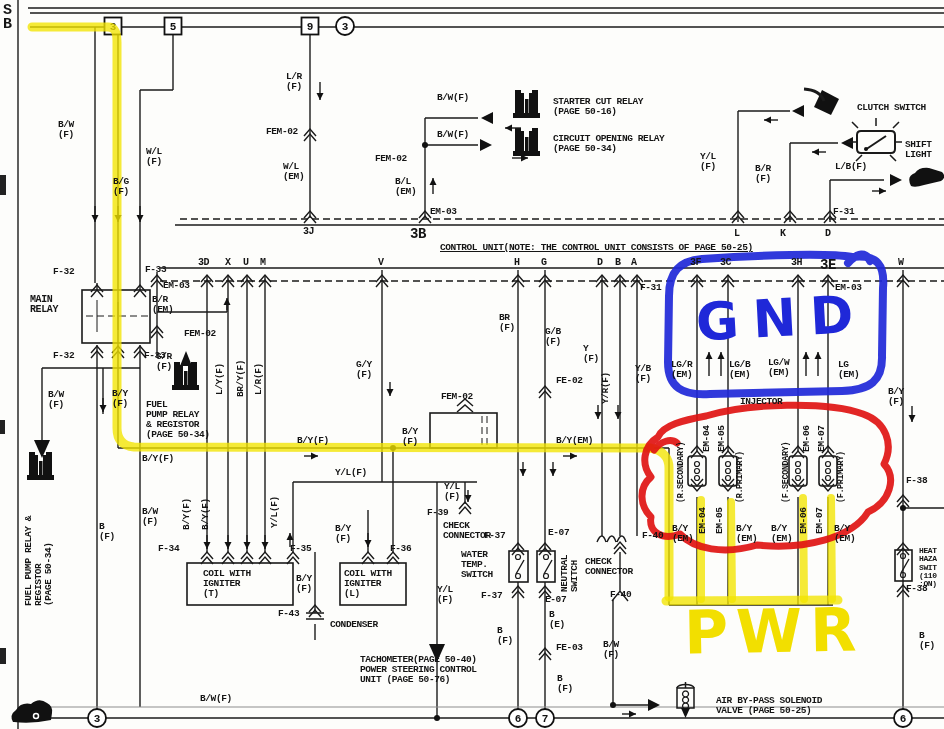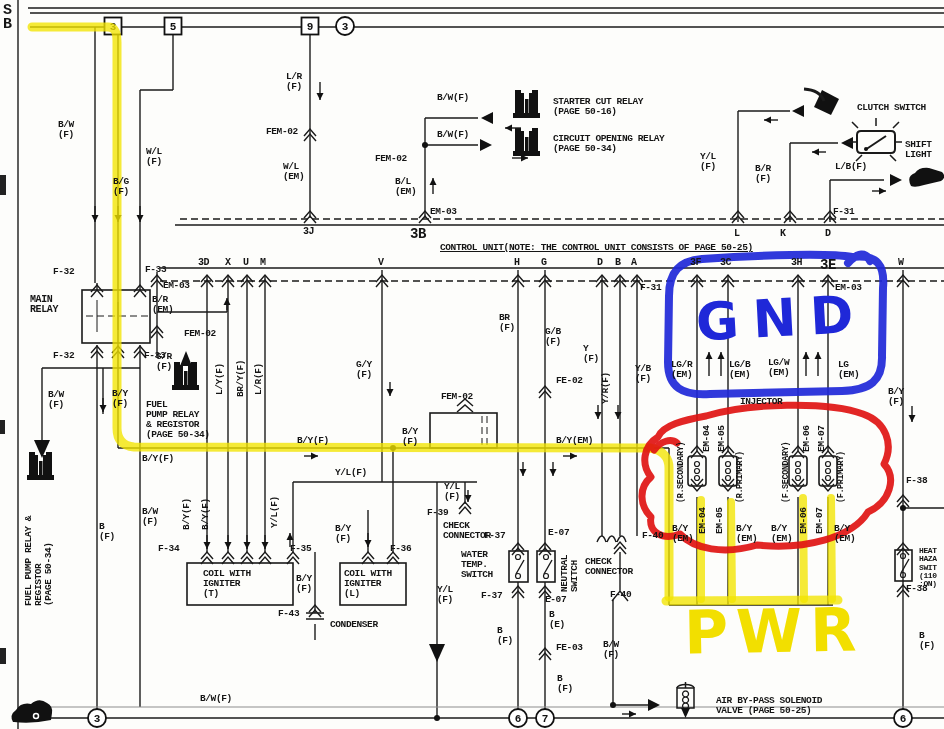--- a/index.html
+++ b/index.html
@@ -530,18 +530,21 @@
       <div class="lab" style="left: 906px; top: 476px;">F-38</div>
       <div class="lab" style="left: 919px; top: 547px; font-size: 8px;">HEAT
 HAZA
 SWIT
 (110
 :ON)</div>
       <div class="lab" style="left: 906px; top: 584px;">F-38</div>
       <div class="lab" style="left: 919px; top: 631px;">B
 (F)</div>
       <div class="lab" style="left: 200px; top: 694px;">B/W(F)</div>
+      <div class="lab" style="left: 360px; top: 655px;">TACHOMETER(PAGE 50-40)
+POWER STEERING CONTROL
+UNIT (PAGE 50-76)</div>
       <div class="lab" style="left: 716px; top: 696px;">AIR BY-PASS SOLENOID
 VALVE (PAGE 50-25)</div>
     </div>
   <div id="gnd-note" class="hand">GND</div>
   <div id="pwr-note" class="hand">PWR</div>
 </div>
 
 </body></html>

